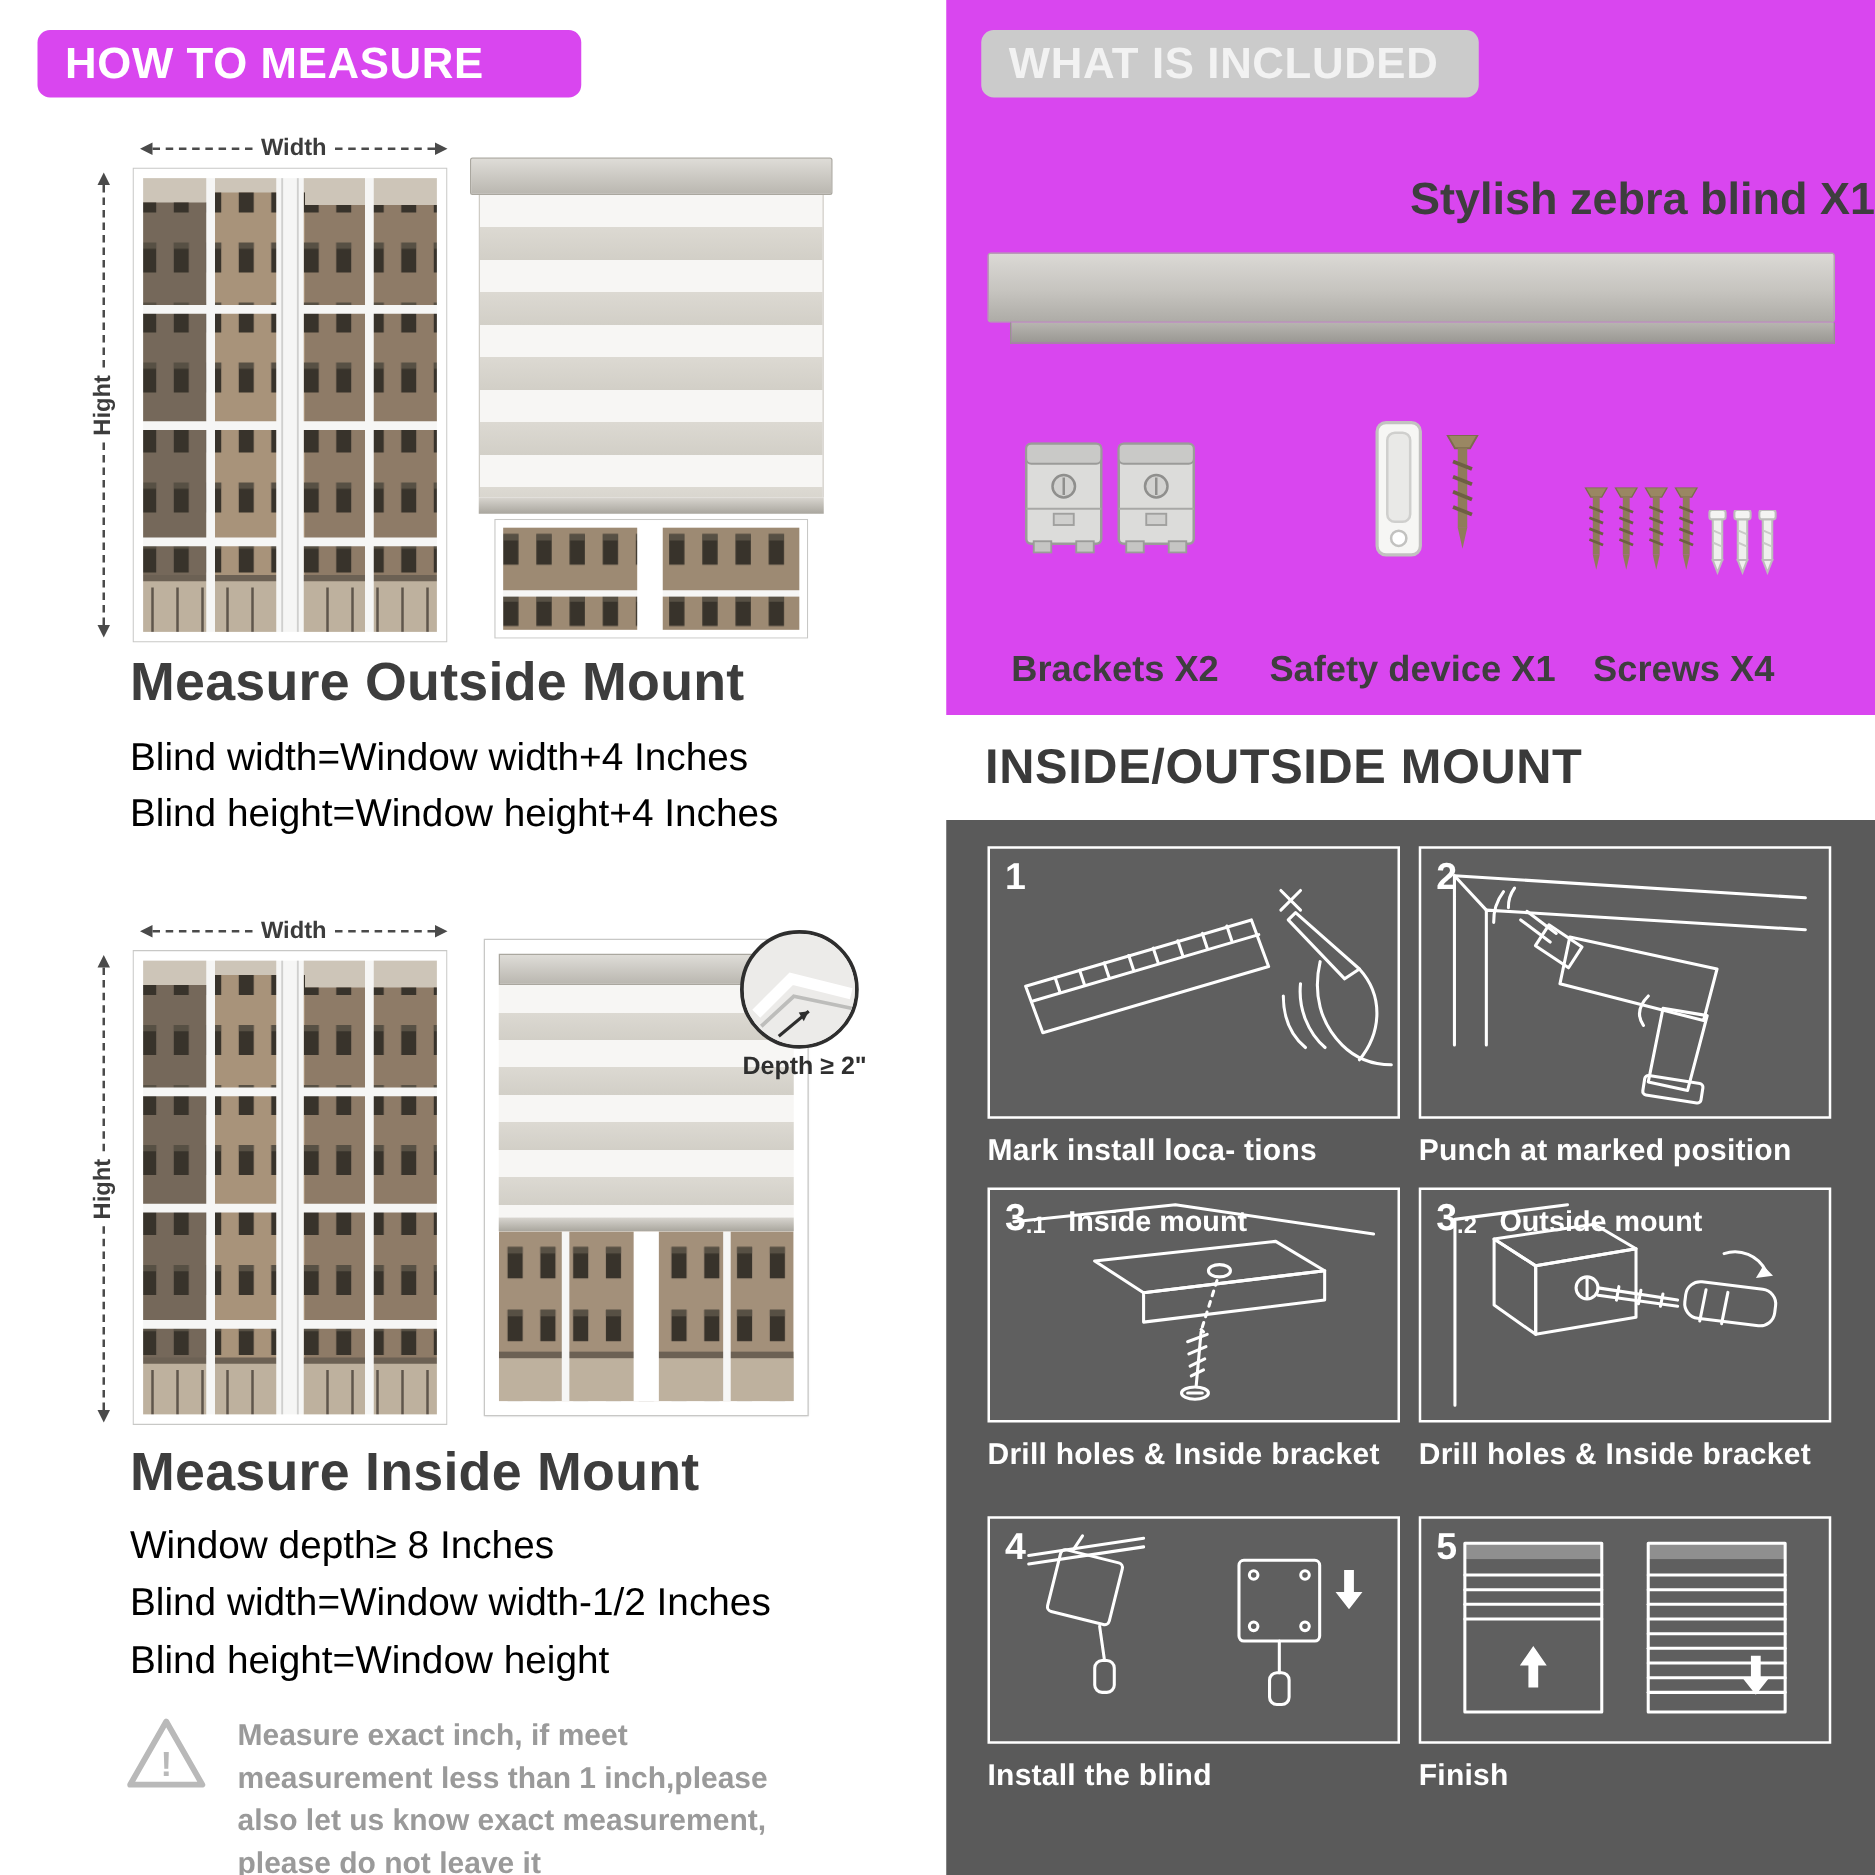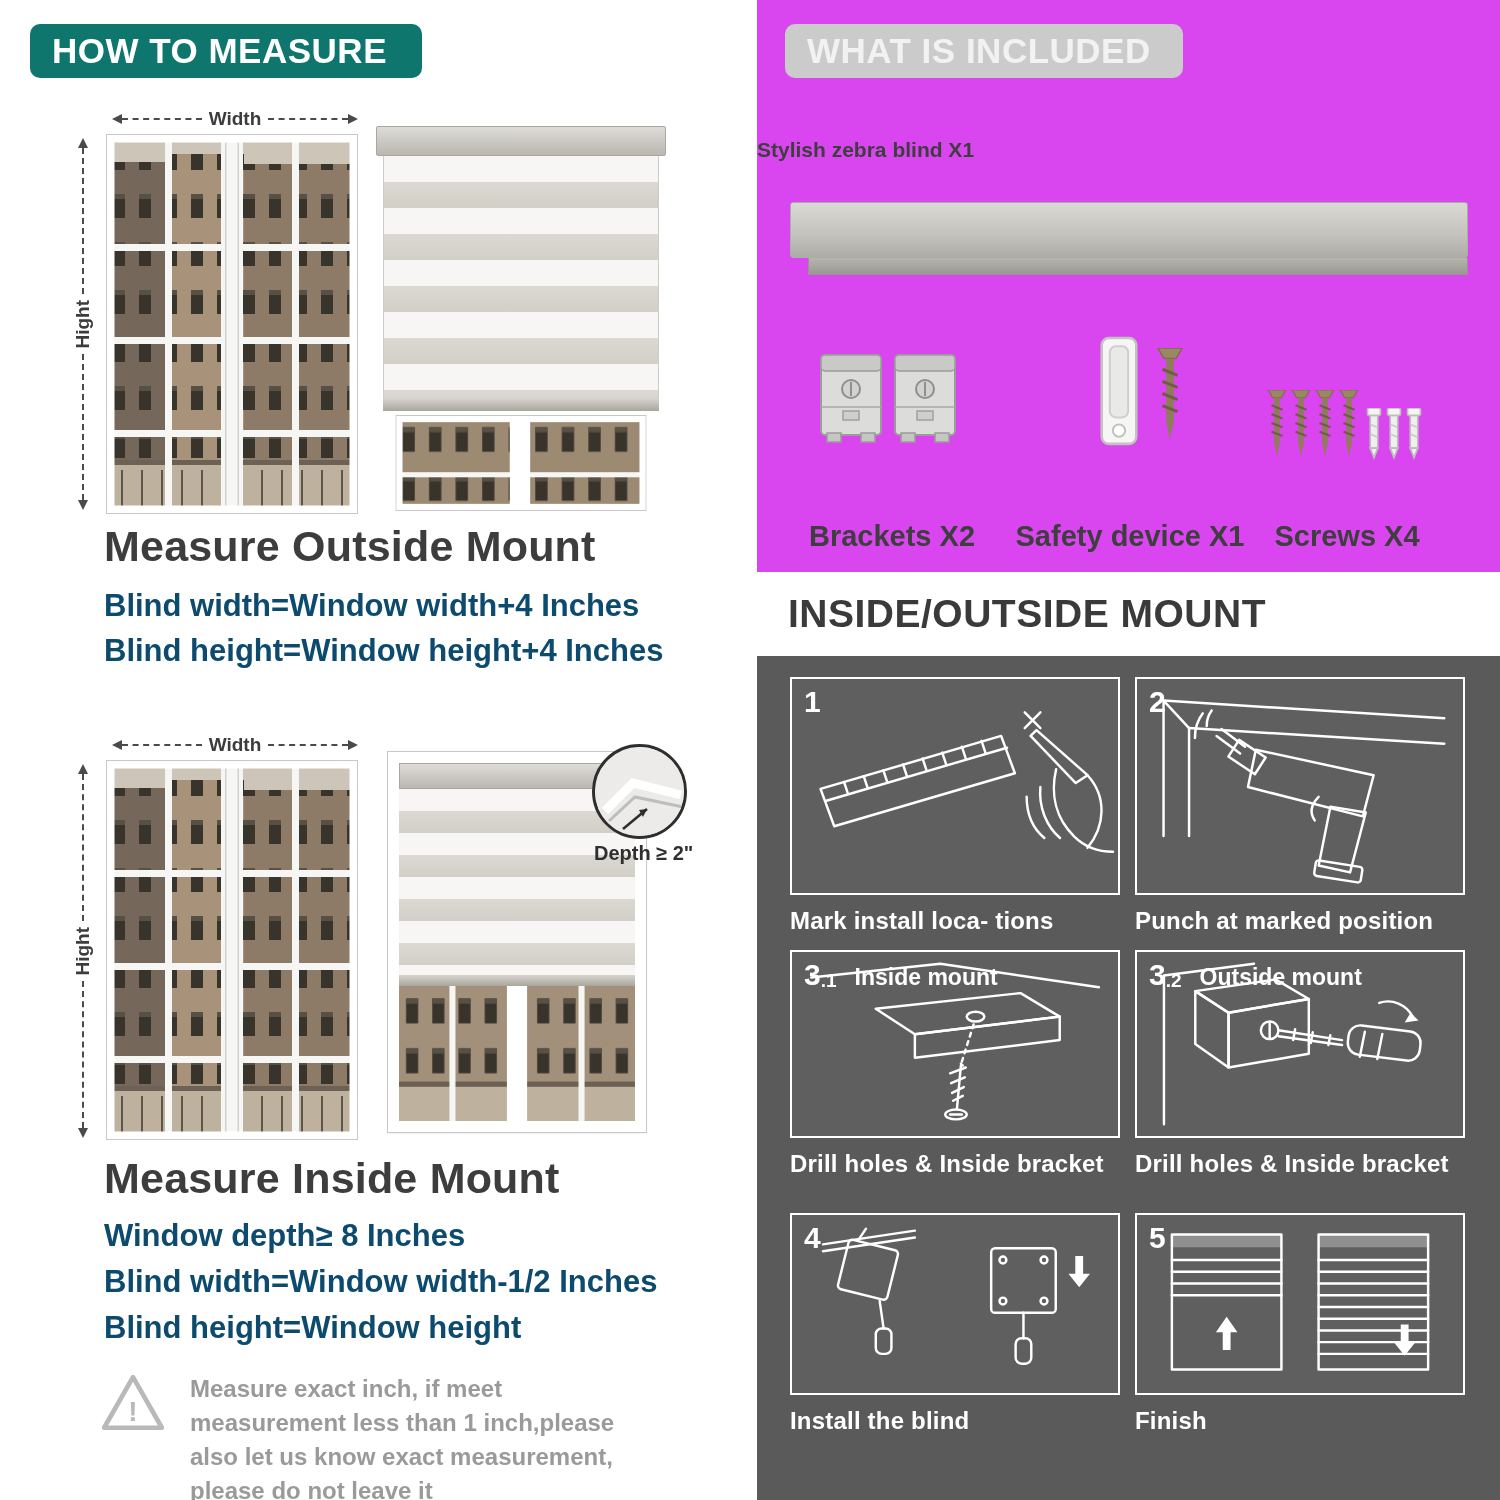--- a/index.html
+++ b/index.html
@@ -2,21 +2,21 @@
 <html><head>
 <meta charset="utf-8">
 <style>
   * { box-sizing: border-box; margin: 0; padding: 0; }
   html,body { width:1500px; height:1500px; background:#fff; }
   body { font-family:"Liberation Sans","DejaVu Sans",sans-serif; }
   .page { position:relative; width:1500px; height:1500px; overflow:hidden; background:#fff; }
   .abs { position:absolute; }
 
   
-  .pill-header { left:30px; top:24px; width:392px; height:54px; background:#0f766e;
+  .pill-header { left:30px; top:24px; width:435px; height:54px; background:#d946ef;
     color:#fff; font-weight:bold; font-size:35px; line-height:54px; padding-left:22px;
     border-radius:10px; letter-spacing:.5px; }
 
   .h-arrow { display:flex; align-items:center; height:18px; color:#3c3c3c; }
   .h-arrow .seg { flex:1; border-top:2px dashed #4a4a4a; }
   .h-arrow .lbl { padding:0 7px; font-size:19px; font-weight:bold; }
   .tri { width:0; height:0; border-top:5px solid transparent; border-bottom:5px solid transparent; }
   .tri.l { border-right:10px solid #4a4a4a; }
   .tri.r { border-left:10px solid #4a4a4a; }
 
@@ -42,30 +42,30 @@
   .win-frame .cassette { height:26px; border-radius:0; }
   .win-frame .zebra-sm { height:190px; }
   .win-frame .botrail { height:11px; }
   .win-frame .photo { flex:1; position:relative; }
 
   .magnifier { width:95px; height:95px; border-radius:50%; border:3px solid #2e2e2e;
     background:#ecebe9; overflow:hidden; }
   .depth-label { font-size:20px; font-weight:bold; color:#2f2f2f; }
 
   .sec-title { font-size:43px; font-weight:bold; color:#3d3d3d; letter-spacing:.2px; }
-  .measure-line { font-size:31px; font-weight:bold; color:#0c4a6e; }
+  .measure-line { font-size:31px; font-weight:normal; color:#000000; }
 
   .note { display:flex; gap:24px; align-items:flex-start; width:580px; }
   .note-text { width:470px; font-size:24px; font-weight:bold; color:#9a9a9a; line-height:1.42; }
 
   
   .right-top { left:757px; top:0; width:743px; height:572px; background:#d946ef; }
   .inc-header { left:28px; top:24px; width:398px; height:54px; background:#cbcbcb; color:#f2f2f2;
     font-weight:bold; font-size:35px; line-height:54px; padding-left:22px; border-radius:10px; letter-spacing:.5px; }
-  .inc-product { left:0; top:138px; width:100%; text-align:left; font-size:21px; font-weight:bold; color:#3e3e3e; }
+  .inc-product { left:0; top:138px; width:100%; text-align:right; font-size:36px; font-weight:bold; color:#3e3e3e; }
   .headrail { left:33px; top:202px; width:678px; }
   .headrail .face { height:56px; border-radius:3px; border:1px solid #aeaca7;
     background:linear-gradient(to bottom,#dbd9d5,#c6c4bf 55%,#aeaca7); }
   .headrail .lip { height:17px; margin-left:18px; background:linear-gradient(to bottom,#b7b5b0,#9a9893);
     border:1px solid #96948f; border-top:none; }
   .inc-label { top:484px; text-align:center; font-size:29px; font-weight:bold; color:#3e3e3e;margin-top:36px; }
 
   .mount-header { left:788px; top:592px; font-size:39px; font-weight:bold; color:#3a3a3a; letter-spacing:.5px; }
   .dark-panel { left:757px; top:656px; width:743px; height:844px; background:#5a5a5a; }
 

